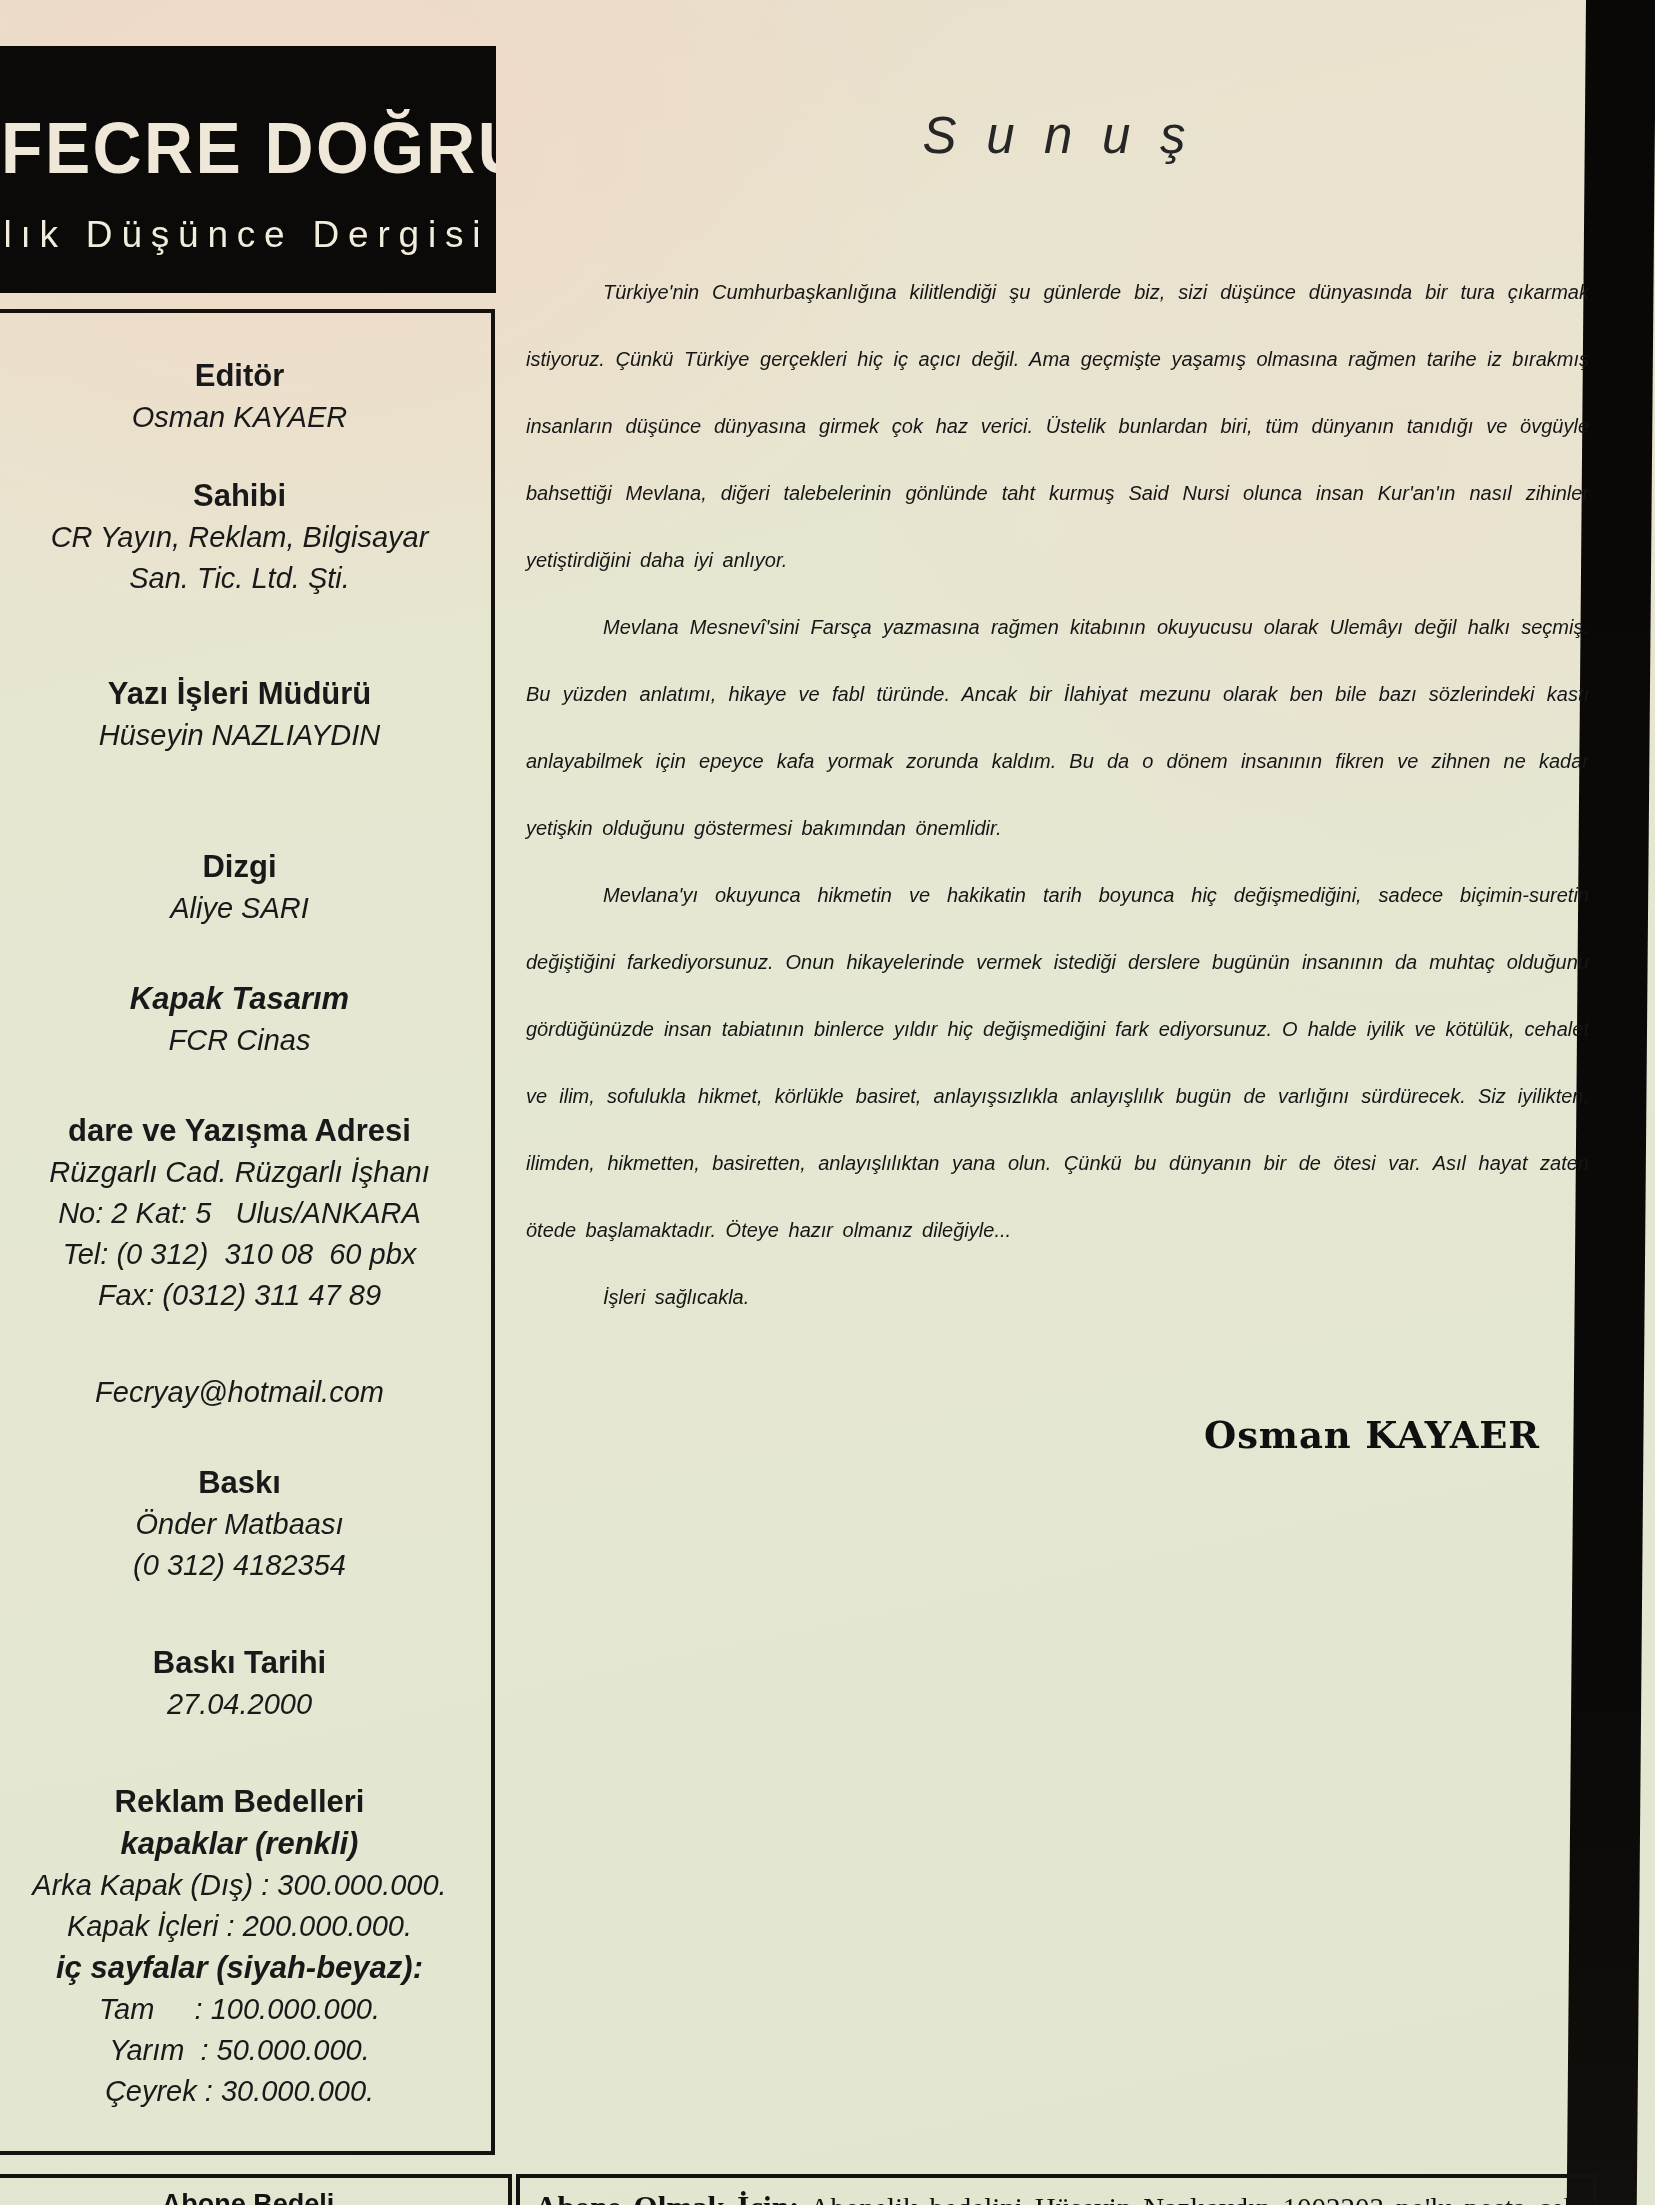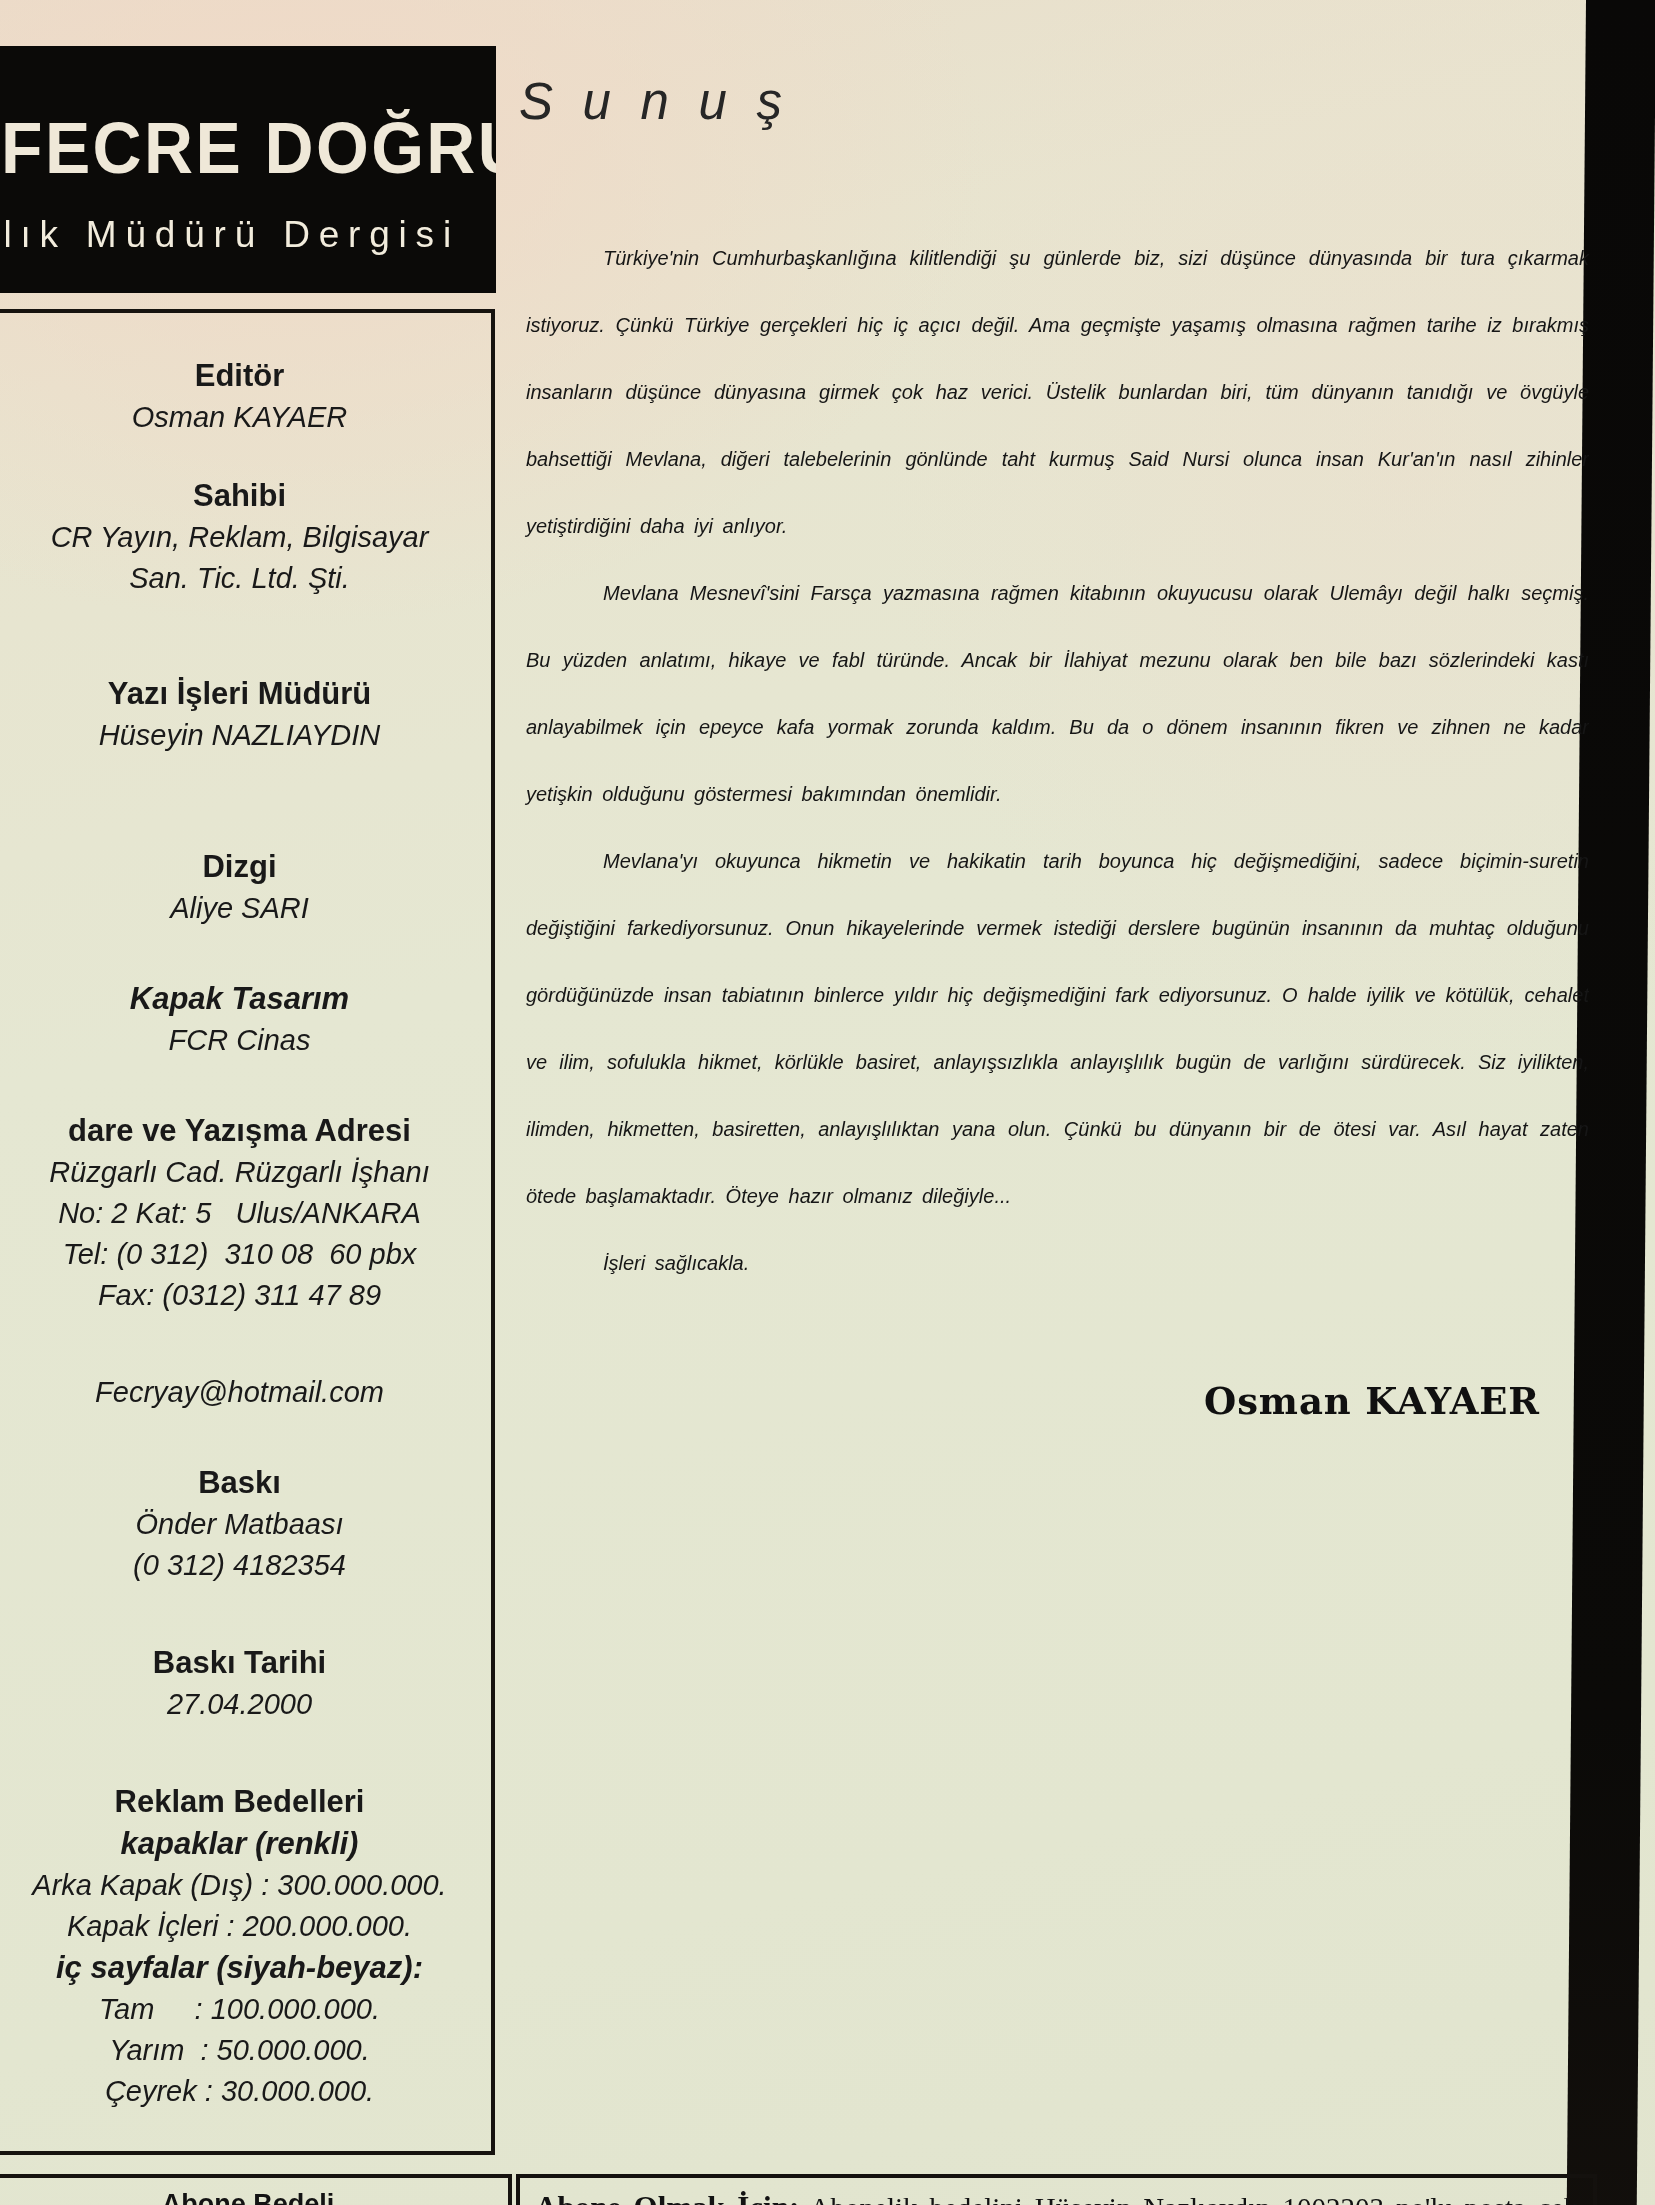--- a/index.html
+++ b/index.html
@@ -30,21 +30,21 @@
   .mh-head.it{font-style:italic;}
   .mh-line{font-style:italic;font-size:29px;line-height:41px;white-space:pre-wrap;}
   .mt-a{margin-top:42px;} .mt-b{margin-top:37px;} .mt-c{margin-top:74px;}
   .mt-d{margin-top:90px;} .mt-e{margin-top:49px;} .mt-f{margin-top:56px;}
   
   .abone-bedeli{position:absolute;left:-16px;top:2174px;width:528px;height:126px;
     border:4px solid #16130f;box-sizing:border-box;text-align:center;color:#131313;}
   .ab-head{font-weight:bold;font-size:27px;line-height:41px;margin-top:6.2px;}
   
   .main{position:absolute;left:519px;top:66px;width:1070px;height:2104px;overflow:hidden;color:#161616;}
-  .main-title{margin-top:6px;font-style:italic;font-size:51px;color:#262626;}
+  .main-title{text-align:center;margin-top:40px;font-style:italic;font-size:51px;color:#262626;}
   .main-title span{letter-spacing:.58em;margin-right:-.58em;}
   .body-copy{margin-top:94px;font-style:italic;font-size:20px;line-height:67px;
     text-align:justify;word-spacing:4px;margin-left:7px;}
   .body-copy p{margin:0;text-indent:77px;}
   .signature{margin-top:82px;text-align:right;padding-right:49px;
     font-family:"DejaVu Serif",serif;font-weight:bold;font-size:37px;letter-spacing:0.9px;color:#101010;}
   
   .abone-box{position:absolute;left:516px;top:2174px;width:1081px;height:127px;
     border:4.4px solid #14110e;box-sizing:border-box;padding:10.6px 15px 0 15px;
     font-family:"Liberation Serif",serif;font-size:29px;line-height:38px;
@@ -53,21 +53,21 @@
 </style>
 </head>
 <body>
 
 <div class="page">
 
   <div class="edge-right"></div>
 
   <div class="logo-box">
     <div class="logo-title">FECRE DOĞRU</div>
-    <div class="logo-subtitle">lık Müdürü Dergisi</div>
+    <div class="logo-subtitle">lık Düşünce Dergisi</div>
   </div>
 
   <div class="masthead">
     <div class="mh-head mt-a">Editör</div>
     <div class="mh-line">Osman KAYAER</div>
 
     <div class="mh-head mt-b">Sahibi</div>
     <div class="mh-line">CR Yayın, Reklam, Bilgisayar</div>
     <div class="mh-line">San. Tic. Ltd. Şti.</div>
 

